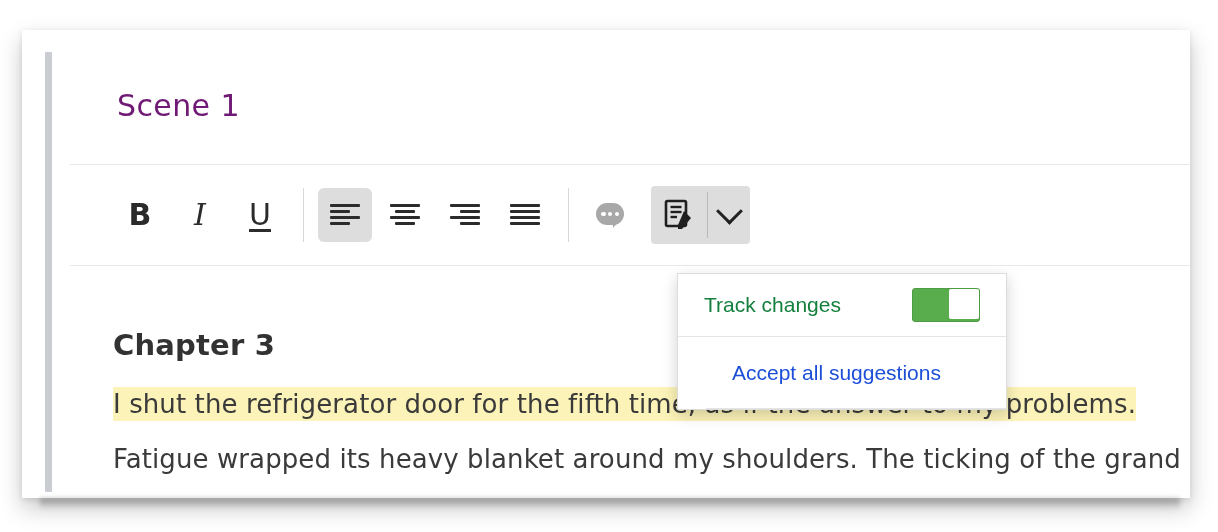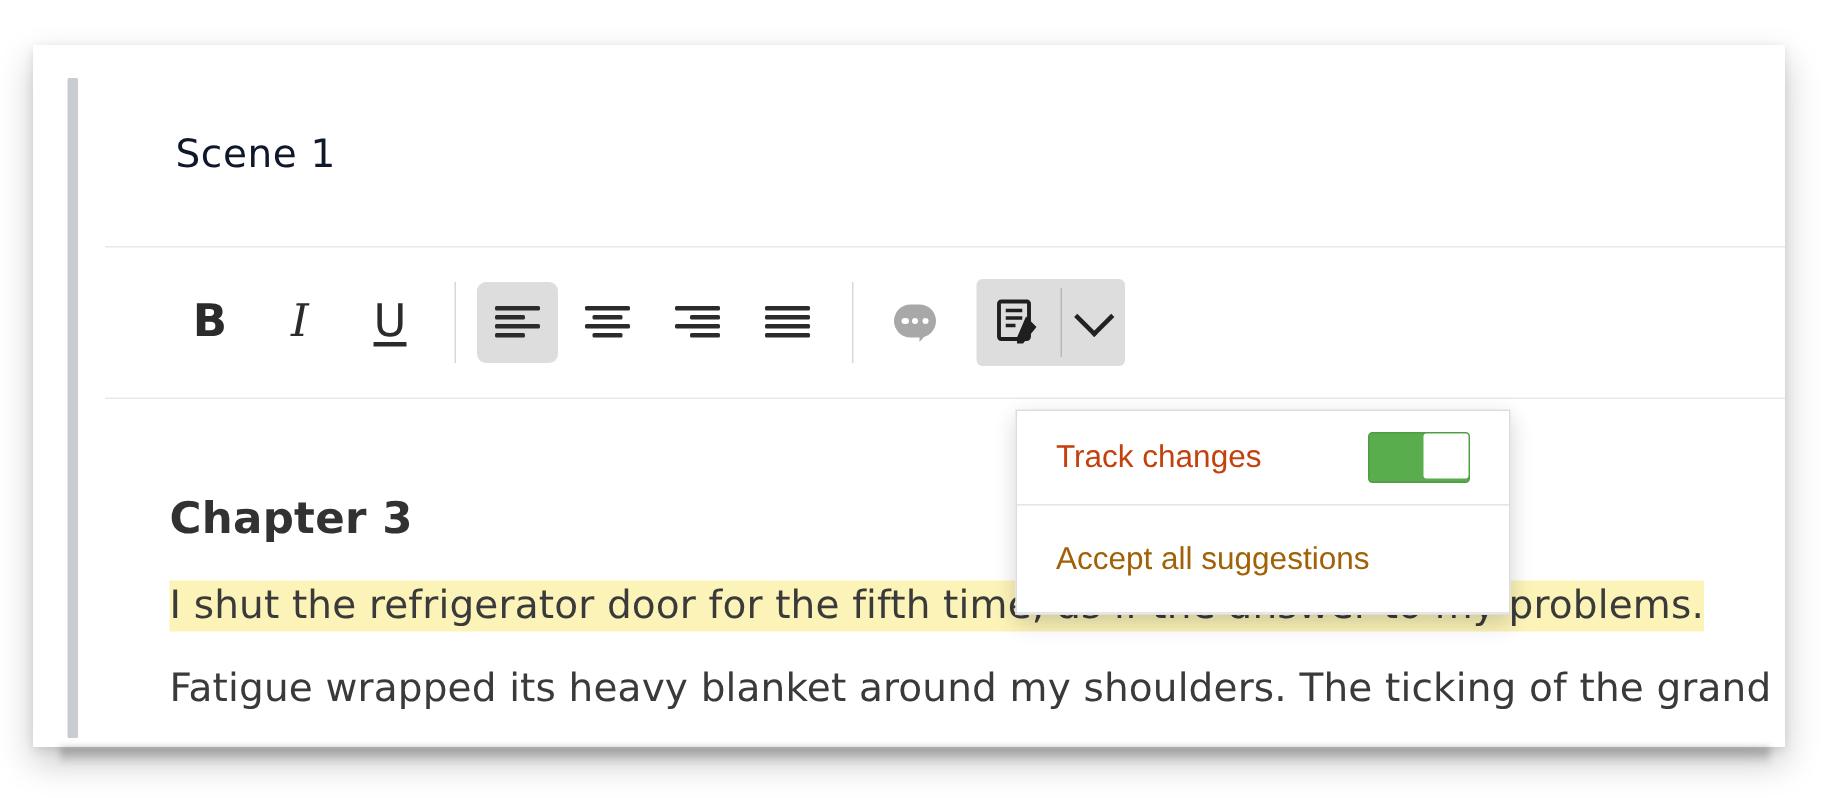--- a/index.html
+++ b/index.html
@@ -46,22 +46,22 @@
     right: 0px;
     height: 135px;
     border-bottom: 1px solid #e6e8ea;
     box-sizing: border-box;
   }
   #scene-title {
     position: absolute;
     left: 47px;
     top: 58px;
     font-family: "DejaVu Sans", sans-serif;
-    font-size: 26px;
-    color: #0f172a;
+    font-size: 30px;
+    color: #701a75;
     letter-spacing: 0.4px;
     white-space: nowrap;
   }
 
   
   #toolbar {
     position: absolute;
     left: 48px;
     top: 135px;
     right: 0px;
@@ -225,30 +225,31 @@
   }
   .menu-row {
     display: flex;
     align-items: center;
     justify-content: space-between;
     height: 63px;
     padding: 0 26px;
     box-sizing: border-box;
     font-family: "Liberation Sans", sans-serif;
     font-size: 21px;
-    color: #c2410c;
+    color: #15803d;
     cursor: pointer;
   }
   .menu-row.divider {
     border-bottom: 1px solid #e4e4e4;
   }
   .menu-row.disabled {
-    color: #a16207;
+    color: #1d4ed8;
     cursor: default;
     height: 72px;
+    margin-left: 28px;
   }
   
   .switch {
     width: 66px;
     height: 32px;
     background: #5aad4d;
     border: 1px solid #4e9c43;
     border-radius: 3px;
     position: relative;
     cursor: pointer;

